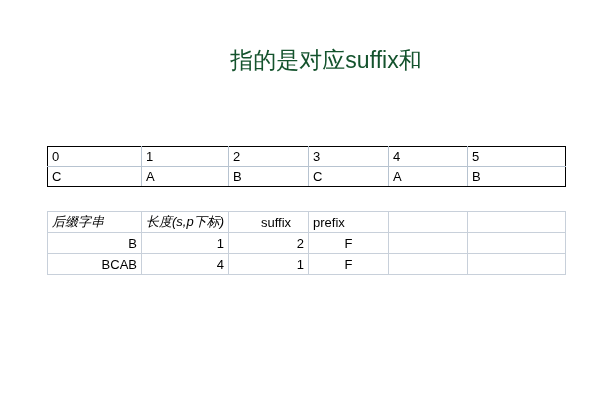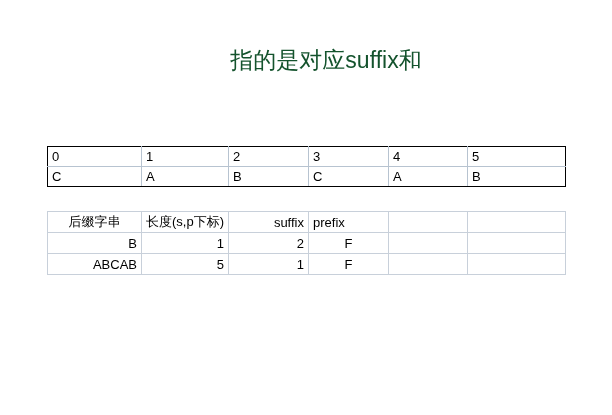--- a/index.html
+++ b/index.html
@@ -84,22 +84,22 @@
     box-sizing: border-box;
     vertical-align: middle;
   }
   .data-table td.c1 { width: 94px; text-align: right; }
   .data-table td.c2 { width: 87px; text-align: right; margin-left: 22px; }
   .data-table td.c3 { width: 80px; text-align: right; }
   .data-table td.c4 { width: 80px; text-align: center; margin-left: 16px; }
   .data-table td.c5 { width: 79px; }
   .data-table td.c6 { width: 98px; }
   .data-table tr.header td.c1,
-  .data-table tr.header td.c2 { text-align: center; }
-  .data-table tr.header td.c3 { text-align: right; padding-left: 32px; }
+  .data-table tr.header td.c2 { text-align: left; font-style: italic; }
+  .data-table tr.header td.c3 { text-align: left; padding-left: 32px; }
   .data-table tr.header td.c4 { text-align: left; }
 </style>
 </head>
 <body>
 
 <div class="annotation">
   <span class="line">指的是对应suffix和</span>
 </div>
 
 <table class="index-table">
@@ -135,21 +135,21 @@
   </tr>
   <tr>
     <td class="c1">B</td>
     <td class="c2">1</td>
     <td class="c3">2</td>
     <td class="c4">F</td>
     <td class="c5"></td>
     <td class="c6"></td>
   </tr>
   <tr>
-    <td class="c1">ABCAB</td>
-    <td class="c2">5</td>
+    <td class="c1">BCAB</td>
+    <td class="c2">4</td>
     <td class="c3">1</td>
     <td class="c4">F</td>
     <td class="c5"></td>
     <td class="c6"></td>
   </tr>
 </tbody>
   </table>
 
 </body></html>

